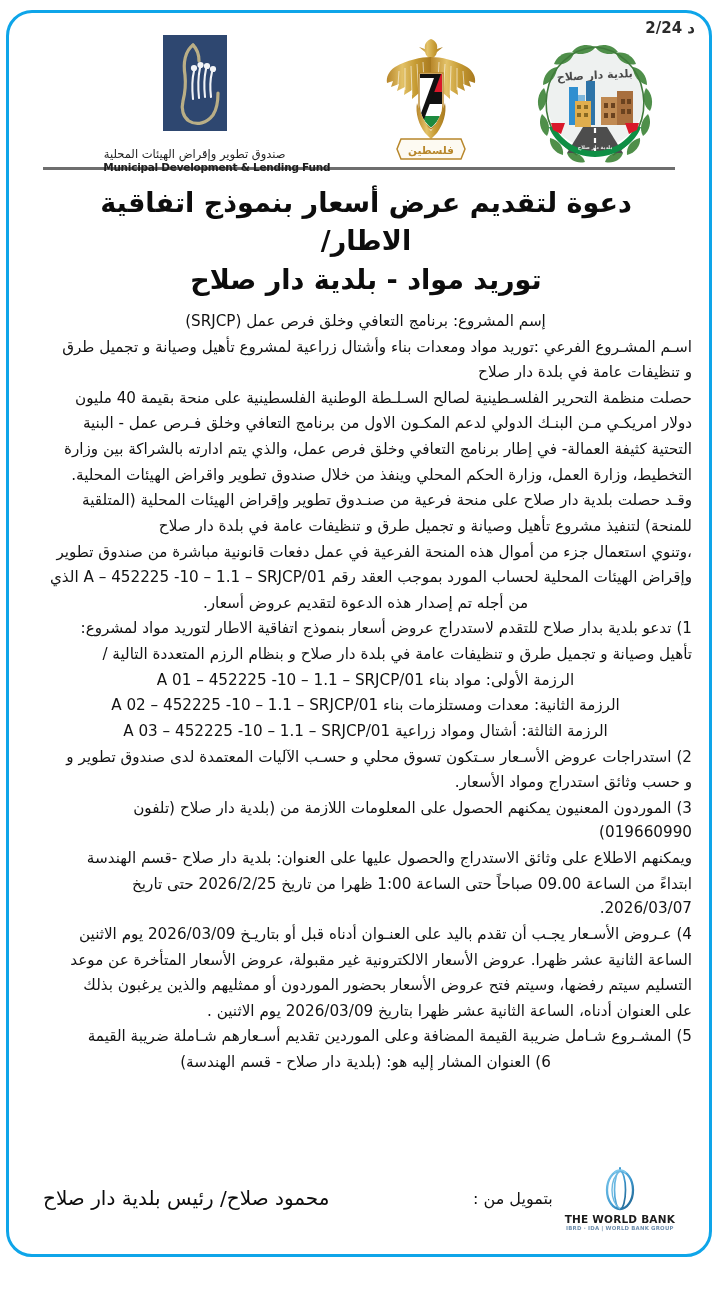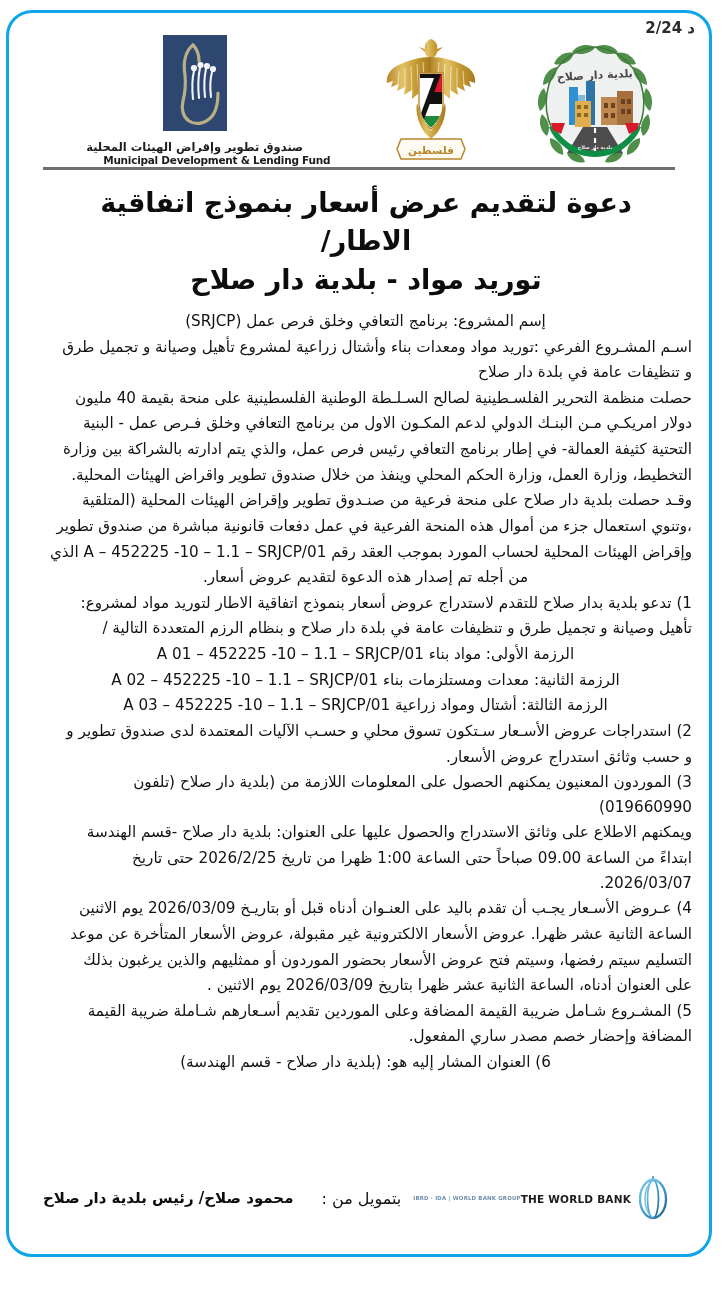--- a/index.html
+++ b/index.html
@@ -60,23 +60,23 @@
     height: 96px;
     background: #2e4770;
     position: relative;
     overflow: hidden;
   }
   .mdlf-mark .hand {
     position: absolute;
     inset: 0;
   }
   .mdlf-text-ar {
-    margin-top: 9px;
+    margin-top: 16px;
     font-size: 11.5px;
-    font-weight: 700;
+    font-weight: 400;
     color: #1d1d1d;
     letter-spacing: -0.2px;
     white-space: nowrap;
     text-align: right;
   }
   .mdlf-text-en {
     font-size: 10.5px;
     font-weight: 700;
     color: #1d1d1d;
     direction: ltr;
@@ -127,37 +127,37 @@
     right: 0;
     height: 92px;
     display: flex;
     flex-direction: row-reverse;
     align-items: center;
     justify-content: space-between;
     padding: 0 34px;
     box-sizing: border-box;
   }
   .sign {
-    font-size: 15px;
-    font-weight: 700;
+    font-size: 20px;
+    font-weight: 400;
     color: #0d0d0d;
     white-space: nowrap;
   }
   .fund-by {
     display: flex;
     flex-direction: row-reverse;
     align-items: center;
     gap: 12px;
   }
   .fund-label {
     font-size: 16px;
     color: #121212;
     white-space: nowrap;
   }
-  .wb-logo { display: flex; flex-direction: row; align-items: center; }
+  .wb-logo { display: flex; flex-direction: column; align-items: center; }
   .wb-name {
     font-size: 10.5px;
     font-weight: 800;
     color: #1b1b1b;
     direction: ltr;
     letter-spacing: 0.2px;
     margin-top: 1px;
   }
   .wb-sub {
     font-size: 5.4px;
@@ -332,49 +332,49 @@
   </div>
 
   <div class="body">
 
     <p class="c">إسم المشروع: برنامج التعافي وخلق فرص عمل (SRJCP)</p>
     <p class="r">اسـم المشـروع الفرعي :توريد مواد ومعدات بناء وأشتال زراعية لمشروع تأهيل وصيانة و تجميل طرق</p>
     <p class="r">و تنظيفات عامة في بلدة دار صلاح</p>
 
     <p class="r">حصلت منظمة التحرير الفلسـطينية لصالح السـلـطة الوطنية الفلسطينية على منحة بقيمة 40 مليون</p>
     <p class="r">دولار امريكـي  مـن البنـك الدولي لدعم المكـون الاول من برنامج التعافي وخلق فـرص عمل - البنية</p>
-    <p class="r">التحتية كثيفة العمالة- في إطار برنامج التعافي رئيس فرص عمل، والذي يتم ادارته بالشراكة بين وزارة</p>
+    <p class="r">التحتية كثيفة العمالة- في إطار برنامج التعافي وخلق فرص عمل، والذي يتم ادارته بالشراكة بين وزارة</p>
     <p class="r">التخطيط، وزارة العمل، وزارة الحكم المحلي وينفذ من خلال صندوق تطوير واقراض الهيئات المحلية.</p>
 
     <p class="r">وقـد حصلت بلدية دار صلاح على منحة فرعية من صنـدوق تطوير وإقراض الهيئات المحلية (المتلقية</p>
+    <p class="r">للمنحة) لتنفيذ مشروع  تأهيل وصيانة و تجميل طرق و تنظيفات عامة في بلدة دار صلاح</p>
     <p class="r">،وتنوي استعمال جزء من أموال هذه المنحة الفرعية في عمل دفعات قانونية مباشرة من صندوق تطوير</p>
     <p class="r">وإقراض الهيئات المحلية لحساب المورد بموجب العقد رقم  01/A – 452225 -10 – 1.1 – SRJCP الذي</p>
     <p class="c">من أجله تم إصدار هذه الدعوة لتقديم عروض أسعار.</p>
 
     <p class="r">1) تدعو بلدية  بدار صلاح للتقدم لاستدراج عروض أسعار بنموذج اتفاقية الاطار لتوريد مواد لمشروع:</p>
     <p class="r">تأهيل وصيانة و تجميل طرق و تنظيفات عامة في بلدة دار صلاح و بنظام الرزم المتعددة التالية /</p>
 
     <p class="c">الرزمة الأولى: مواد بناء    01/A 01 – 452225 -10 – 1.1 – SRJCP</p>
     <p class="c">الرزمة الثانية: معدات ومستلزمات بناء   01/A 02 – 452225 -10 – 1.1 – SRJCP</p>
     <p class="c">الرزمة الثالثة: أشتال ومواد زراعية   01/A 03 – 452225 -10 – 1.1 – SRJCP</p>
 
     <p class="r">2) استدراجات عروض الأسـعار سـتكون تسوق محلي و حسـب الآليات المعتمدة لدى صندوق تطوير و</p>
-    <p class="r">و حسب وثائق استدراج عروض الأسعار.</p>
+    <p class="r">و حسب وثائق استدراج ومواد الأسعار.</p>
 
     <p class="r">3) الموردون المعنيون يمكنهم الحصول على المعلومات اللازمة من (بلدية دار صلاح (تلفون 019660990)</p>
     <p class="r">ويمكنهم الاطلاع على وثائق الاستدراج والحصول عليها على العنوان: بلدية  دار صلاح  -قسم الهندسة</p>
     <p class="r">ابتداءً من الساعة 09.00 صباحاً حتى الساعة 1:00 ظهرا من تاريخ 2026/2/25 حتى تاريخ 2026/03/07.</p>
 
     <p class="r">4) عـروض الأسـعار يجـب أن تقدم باليد على العنـوان أدناه قبل أو بتاريـخ 2026/03/09 يوم الاثنين</p>
     <p class="r">الساعة الثانية عشر ظهرا. عروض الأسعار الالكترونية غير مقبولة، عروض الأسعار المتأخرة عن موعد</p>
     <p class="r">التسليم سيتم رفضها، وسيتم فتح عروض الأسعار بحضور الموردون أو ممثليهم والذين يرغبون بذلك</p>
     <p class="r">على العنوان أدناه، الساعة الثانية عشر ظهرا بتاريخ 2026/03/09 يوم الاثنين .</p>
 
     <p class="r">5) المشـروع شـامل ضريبة القيمة المضافة وعلى الموردين تقديم أسـعارهم شـاملة ضريبة القيمة</p>
-    <p class="r">المضافة وإحضار خصم مصدر ساري المفعول.</p>
 
     <p class="c">6) العنوان المشار إليه هو: (بلدية دار صلاح  - قسم الهندسة)</p>
   </div>
 
   <div class="footer">
     <div class="sign">محمود صلاح/ رئيس بلدية دار صلاح</div>
 
     <div class="fund-by">
       <div class="fund-label">بتمويل من :</div>
       <div class="wb-logo">

